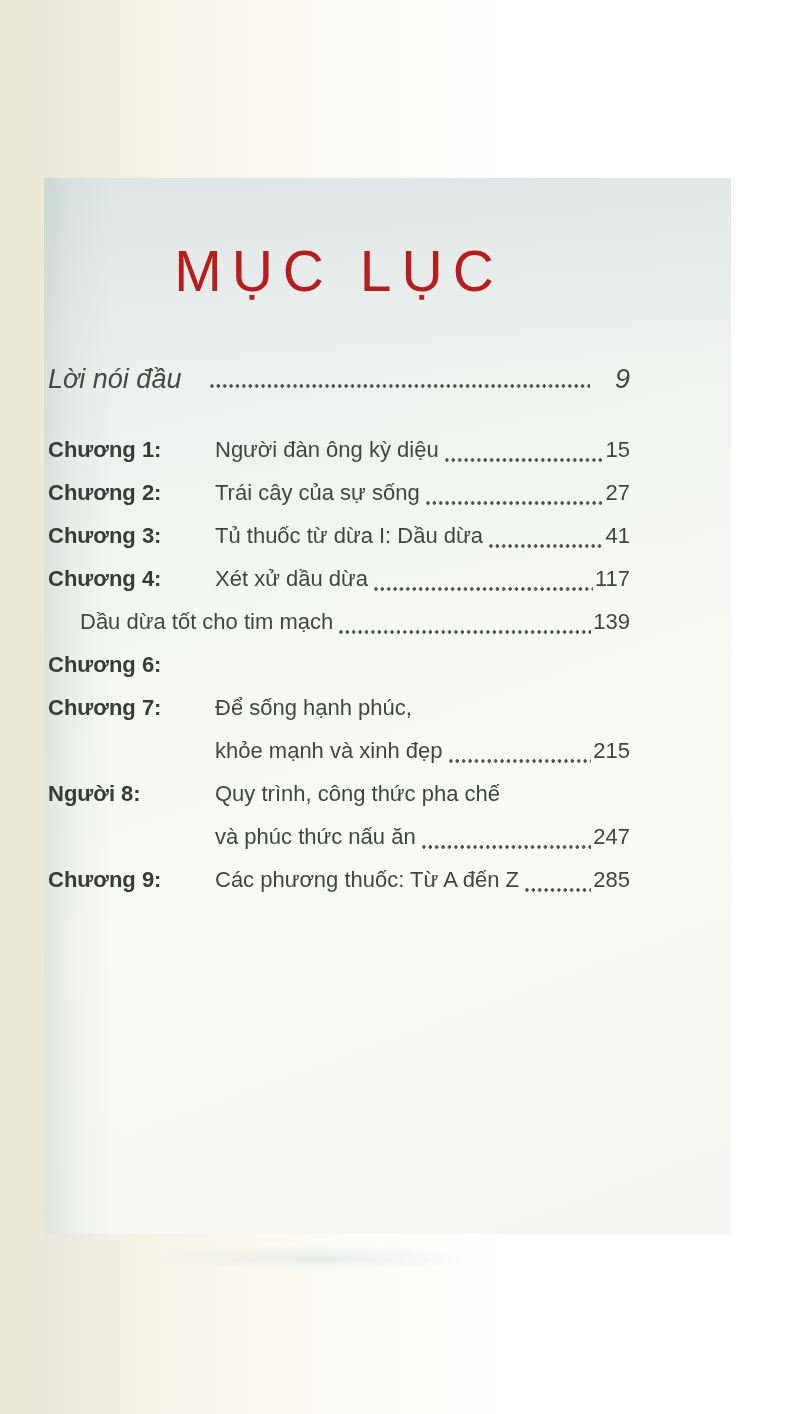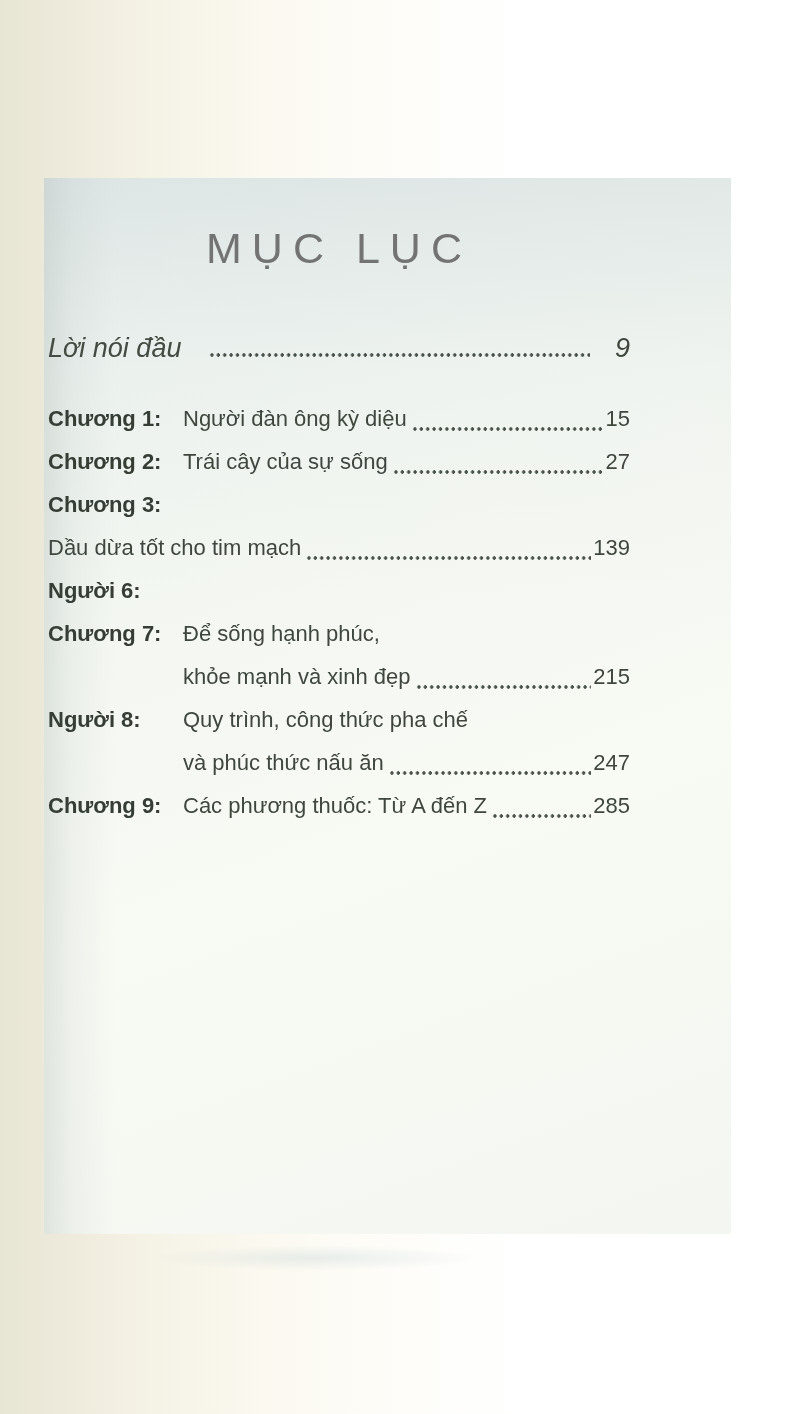--- a/index.html
+++ b/index.html
@@ -24,26 +24,26 @@
   .scan-smudge{
     position:absolute; left:150px; top:1245px; width:330px; height:26px;
     background:radial-gradient(ellipse at 50% 50%, rgba(170,195,200,0.25), rgba(170,195,200,0) 70%);
   }
 
   .content{
     position:absolute; left:48px; top:178px; width:582px;
   }
 
   .toc-title{
-    margin-top:46px;
+    margin-top:60px;
     text-align:center;
-    font-size:43px;
+    font-size:57px;
     font-weight:300;
     letter-spacing:10px;
-    color:#737373;
+    color:#b91c1c;
     font-stretch:condensed;
   }
 
   .row-line{ display:flex; align-items:baseline; }
 
   .preface{
     margin-top:60px;
     font-style:italic;
     font-size:27px;
     color:#434b42;
@@ -54,21 +54,21 @@
   .toc-list{ margin-top:33px; }
 
   .chapter-row{ display:flex; font-size:22px; }
   .chapter-label{
     flex:0 0 135px;
     font-weight:bold;
     color:#353d35;
     line-height:43px;
   }
   .chapter-lines{ flex:1 1 auto; min-width:0; }
-  .chapter-line{ line-height:43px; }
+  .chapter-line{ line-height:43px;margin-left:32px; }
   .chapter-title{ white-space:nowrap; }
 
   .leader{
     flex:1 1 auto;
     align-self:flex-end;
     height:10px;
     margin:0 2px 6px 5px;
     background-image:radial-gradient(circle at 3px 5px, #49524a 1.55px, rgba(0,0,0,0) 1.9px);
     background-size:6.4px 10px;
     background-repeat:repeat-x;
@@ -107,32 +107,49 @@
         <div class="chapter-lines">
           <div class="chapter-line row-line">
             <span class="chapter-title">Trái cây của sự sống</span>
             <span class="leader"></span>
             <span class="page-num">27</span>
           </div>
         </div>
       </div>
       <div class="chapter-row">
         <div class="chapter-label">Chương 3:</div>
+        <div class="chapter-lines">
+          <div class="chapter-line row-line">
+            <span class="chapter-title">Tủ thuốc từ dừa I: Dầu dừa</span>
+            <span class="leader"></span>
+            <span class="page-num">41</span>
+          </div>
+        </div>
+      </div>
+      <div class="chapter-row">
+        <div class="chapter-label">Chương 4:</div>
+        <div class="chapter-lines">
+          <div class="chapter-line row-line">
+            <span class="chapter-title">Xét xử dầu dừa</span>
+            <span class="leader"></span>
+            <span class="page-num">117</span>
+          </div>
+        </div>
       </div>
       <div class="chapter-row">
         <div class="chapter-lines">
           <div class="chapter-line row-line">
             <span class="chapter-title">Dầu dừa tốt cho tim mạch</span>
             <span class="leader"></span>
             <span class="page-num">139</span>
           </div>
         </div>
       </div>
       <div class="chapter-row">
-        <div class="chapter-label">Người 6:</div>
+        <div class="chapter-label">Chương 6:</div>
       </div>
       <div class="chapter-row">
         <div class="chapter-label">Chương 7:</div>
         <div class="chapter-lines">
           <div class="chapter-line row-line">
             <span class="chapter-title">Để sống hạnh phúc,</span>
           </div>
           <div class="chapter-line row-line">
             <span class="chapter-title">khỏe mạnh và xinh đẹp</span>
             <span class="leader"></span>

